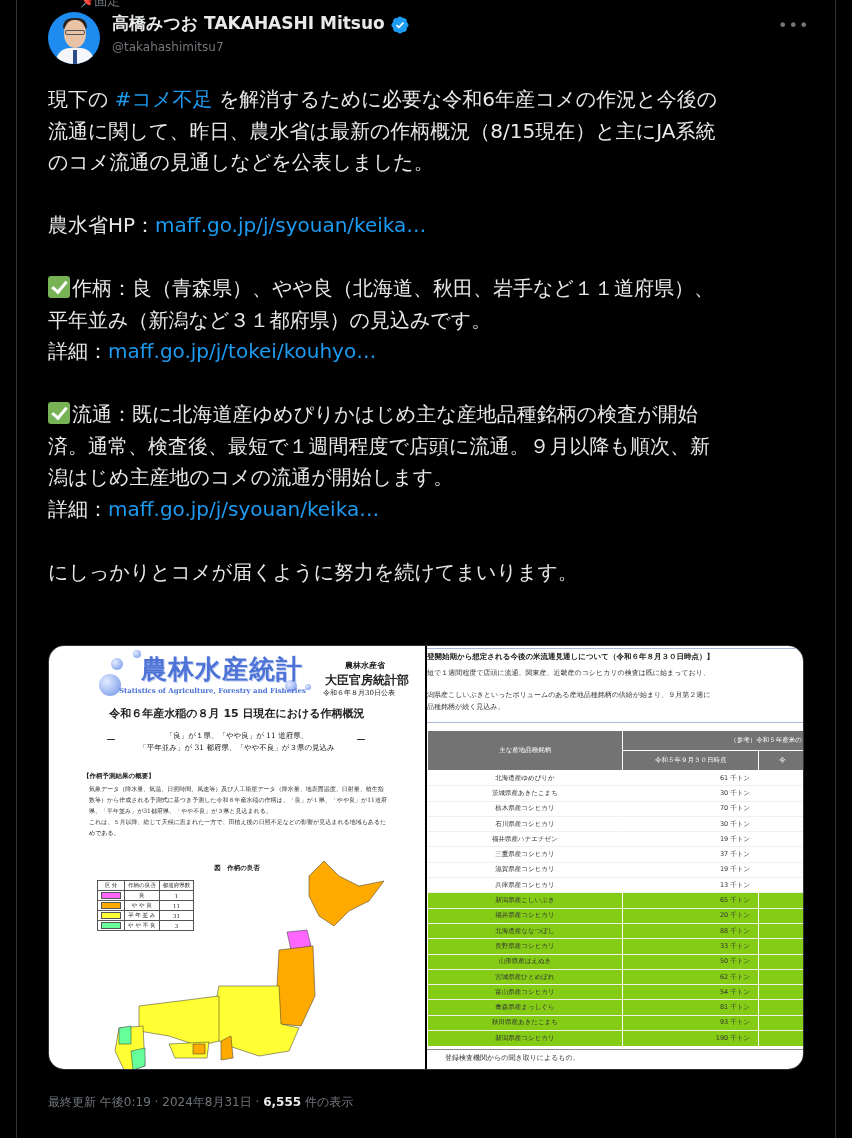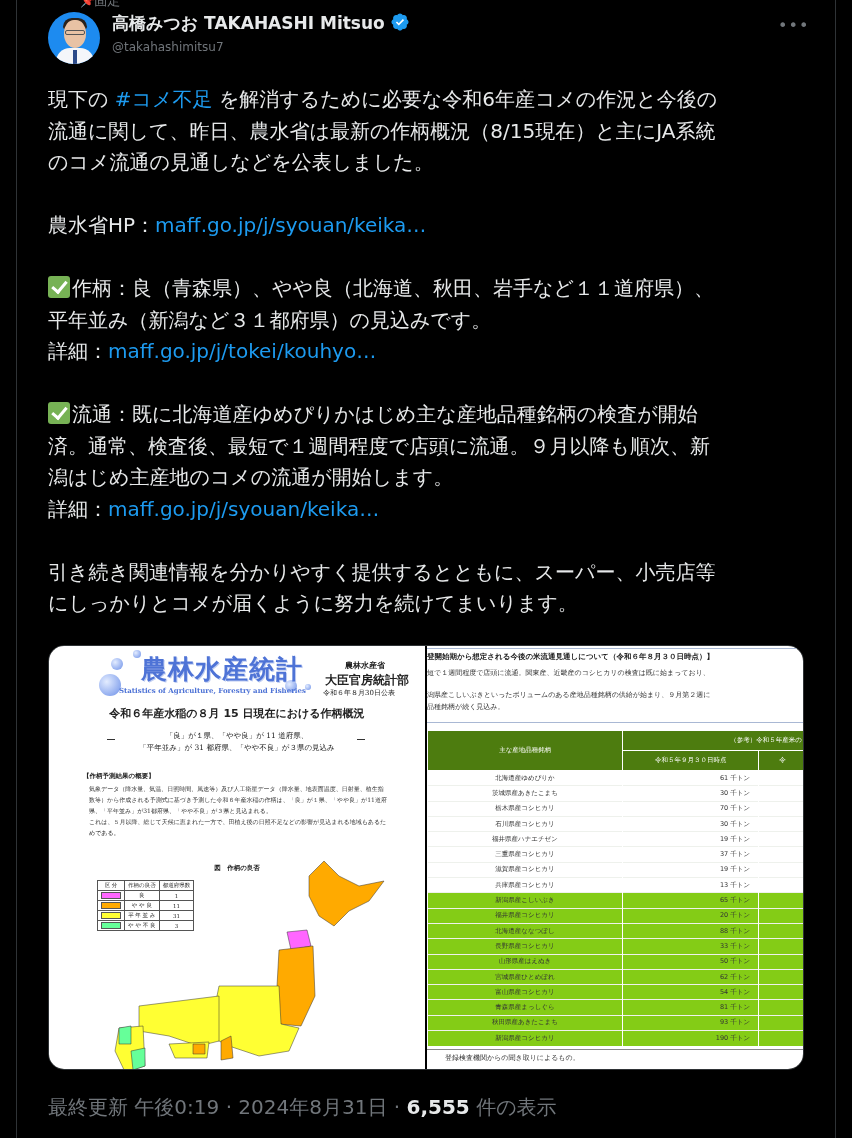--- a/index.html
+++ b/index.html
@@ -7,21 +7,21 @@
   body { font-family: "DejaVu Sans", "Liberation Sans", sans-serif; color: #e7e9ea; position: relative; }
   .frame { position: absolute; left: 16px; top: -2px; width: 820px; height: 1142px; border-left: 1px solid #2f3336; border-right: 1px solid #2f3336; }
   .pinned { position: absolute; left: 80px; top: -8px; font-size: 13px; color: #71767b; }
   .pinned .pin-glyph { display:inline-block; width: 10px; }
   .avatar { position: absolute; left: 48px; top: 12px; width: 52px; height: 52px; border-radius: 50%; background: #1d8bf0; overflow: hidden; }
   .avatar .head { position: absolute; left: 16px; top: 8px; width: 22px; height: 28px; border-radius: 45% 45% 50% 50%; background: #e8c2a4; }
   .avatar .hair { position: absolute; left: 15px; top: 6px; width: 24px; height: 11px; border-radius: 12px 12px 3px 3px; background: #2a221c; }
   .avatar .glasses { position: absolute; left: 17px; top: 18px; width: 20px; height: 5px; border: 1px solid #555; border-radius: 2px; }
   .avatar .shirt { position: absolute; left: 8px; top: 36px; width: 38px; height: 20px; border-radius: 14px 14px 0 0; background: #f4f6fa; }
   .avatar .tie { position: absolute; left: 25px; top: 38px; width: 4px; height: 14px; background: #2c4b8a; }
-  .name-row { position: absolute; left: 112px; top: 12px; display: flex; align-items: flex-start; gap: 5px; }
+  .name-row { position: absolute; left: 112px; top: 12px; display: flex; align-items: flex-end; gap: 5px; }
   .display-name { font-size: 17px; font-weight: bold; color: #e7e9ea; }
   .verified { width: 20px; height: 20px; }
   .handle { position: absolute; left: 112px; top: 40px; font-size: 12px; color: #71767b; }
   .more { position: absolute; left: 778px; top: 16px; font-size: 16px; color: #71767b; letter-spacing: 1px; }
   .body-text { position: absolute; left: 48px; top: 84px; width: 760px; font-size: 20px; line-height: 31.5px; color: #e7e9ea; }
   .para { min-height: 31.5px; white-space: nowrap; }
   .link { color: #1d9bf0; }
   .check { display: inline-block; width: 22px; height: 22px; background: #77b255; border-radius: 3px; vertical-align: -3px; position: relative; margin-right: 2px; }
   .check::after { content: ""; position: absolute; left: 7px; top: 2px; width: 6px; height: 12px; border: solid #fff; border-width: 0 3px 3px 0; transform: rotate(40deg); }
   .media { position: absolute; left: 48px; top: 645px; width: 756px; height: 425px; border-radius: 16px; overflow: hidden; border: 1px solid #2f3336; display: flex; gap: 2px; background:#000; }
@@ -39,30 +39,30 @@
   .doc-para { position: absolute; left: 40px; top: 137px; width: 300px; font-size: 6px; line-height: 11px; color: #333; }
   .fig-title { position: absolute; left: 0; width: 100%; top: 218px; text-align: center; font-size: 6.5px; font-weight: bold; }
   .legend { position: absolute; left: 48px; top: 234px; border-collapse: collapse; font-size: 5.5px; }
   .legend td { border: 1px solid #555; padding: 0 3px; height: 10px; text-align: center; }
   .sw { display: inline-block; width: 20px; height: 7px; border: 1px solid #555; vertical-align: middle; }
   .map { position: absolute; left: 60px; top: 190px; width: 320px; height: 240px; }
   .t-head { position: absolute; left: 0; top: 6px; font-size: 7.5px; font-weight: bold; white-space: nowrap; font-family: "DejaVu Sans", sans-serif;}
   .t-line { position: absolute; left: 0; font-size: 7px; white-space: nowrap; color: #333; font-family: "DejaVu Sans", sans-serif;}
   .t-rule { position: absolute; left: 0; width: 100%; border-top: 1px solid #a9b8d4; }
   .tbl { position: absolute; left: 0; top: 84px; width: 380px; border-collapse: collapse; font-family: "DejaVu Sans", sans-serif; }
-  .tbl th { background: #4d7c0f; color: #fff; font-weight: normal; font-size: 6.5px; border: 1px solid #fff; }
+  .tbl th { background: #737373; color: #fff; font-weight: normal; font-size: 6.5px; border: 1px solid #fff; }
   .tbl td { font-size: 6.5px; height: 15.3px; color: #333; border-right: 1px solid #fff; }
   .tbl td.nm { width: 196px; text-align: center; }
   .tbl td.v { width: 136px; text-align: right; padding-right: 8px; }
   .tbl td.x { width: 48px; }
   .tbl tr.shade td { background: #84cc16; }
   .tbl tr.plain td { background: #fff; }
   .tbl tr + tr td { border-top: 1px solid #eef1ec; }
   .t-foot { position: absolute; left: 0; top: 403px; font-size: 7px; color: #333; font-family: "DejaVu Sans", sans-serif; border-top: 1px solid #888; width: 100%; padding-top: 3px; padding-left: 18px;}
-  .meta { position: absolute; left: 48px; top: 1094px; font-size: 20px; color: #71767b; white-space: nowrap; }
+  .meta { position: absolute; left: 48px; top: 1094px; font-size: 12px; color: #71767b; white-space: nowrap; }
   .meta b { color: #e7e9ea; }
 </style>
 </head>
 <body>
 
 <div class="frame"></div>
 <div class="pinned"><span class="pin-glyph">📌</span> <span>固定</span></div>
 
 <div class="avatar">
   <div class="hair"></div>
@@ -103,21 +103,20 @@
   <div class="para"></div>
   <div class="para">
     <span class="check"></span><span>流通：既に北海道産ゆめぴりかはじめ主な産地品種銘柄の検査が開始</span>
   </div>
   <div class="para">済。通常、検査後、最短で１週間程度で店頭に流通。９月以降も順次、新</div>
   <div class="para">潟はじめ主産地のコメの流通が開始します。</div>
   <div class="para">
     <span>詳細：</span><span class="link">maff.go.jp/j/syouan/keika…</span>
   </div>
   <div class="para"></div>
-  <div class="para">引き続き関連情報を分かりやすく提供するとともに、スーパー、小売店等</div>
   <div class="para">にしっかりとコメが届くように努力を続けてまいります。</div>
 </div>
 
 <div class="media">
 
   <div class="panel">
     <div class="bubble" style="left:50px;top:28px;width:22px;height:22px;"></div>
     <div class="bubble" style="left:62px;top:12px;width:12px;height:12px;"></div>
     <div class="bubble" style="left:84px;top:4px;width:8px;height:8px;"></div>
     <div class="bubble" style="left:236px;top:34px;width:12px;height:12px;"></div>

